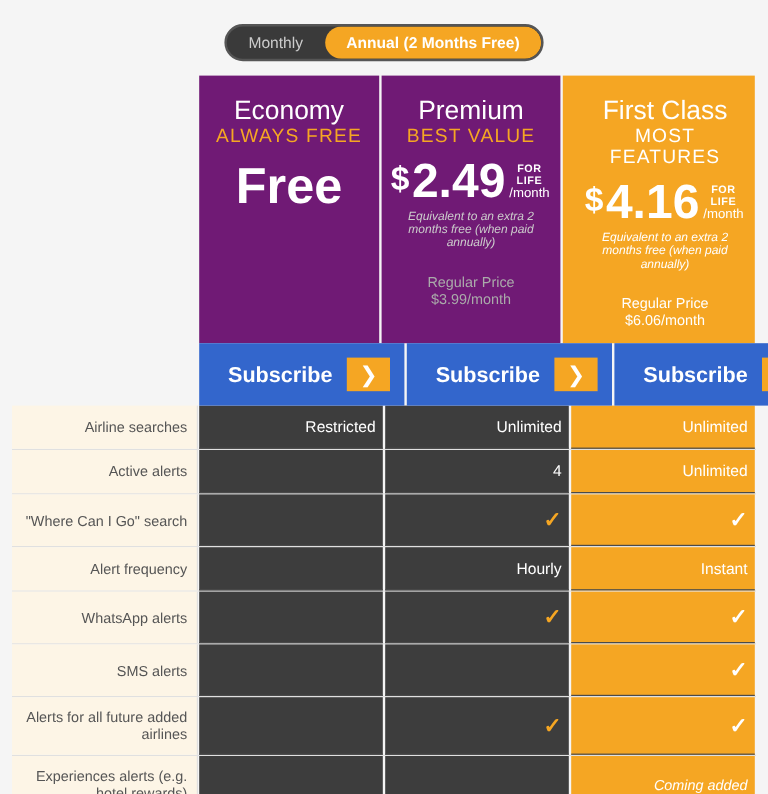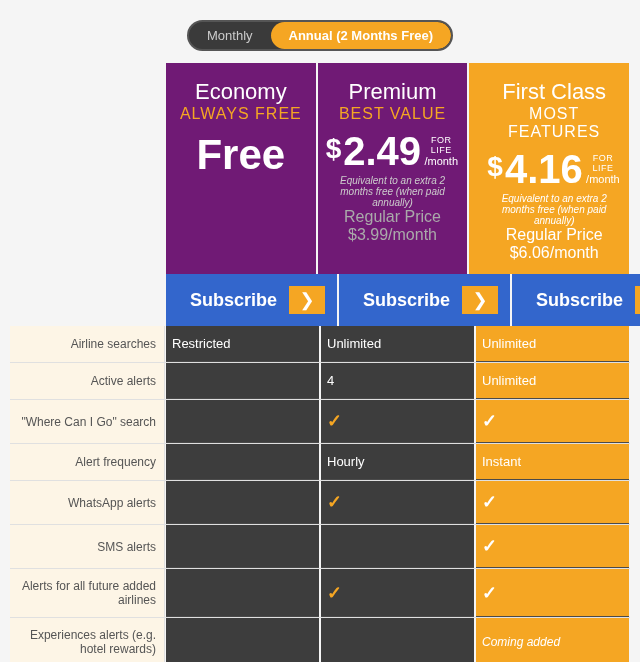--- a/index.html
+++ b/index.html
@@ -110,41 +110,41 @@
     }
     .price-right {
       display: flex;
       flex-direction: column;
       justify-content: flex-start;
       margin-top: 4px;
     }
     .price-for-life {
       font-size: 9px;
       color: #fff;
-      font-weight: normal;
+      font-weight: bold;
       text-transform: uppercase;
       letter-spacing: 0.5px;
     }
     .price-per-month {
       font-size: 11px;
       color: #fff;
     }
     .price-equiv {
       font-size: 10px;
       color: #ccc;
       margin-top: 4px;
       font-style: italic;
     }
     .plan-col.first-class .price-equiv {
       color: #fff;
     }
     .price-regular {
-      font-size: 16px;
+      font-size: 12px;
       color: #aaa;
-      margin-top: 0;
+      margin-top: 20px;
       text-align: center;
     }
     .plan-col.first-class .price-regular {
       color: #fff;
     }
 
     
     .subscribe-row {
       display: flex;
     }
@@ -216,21 +216,21 @@
     }
     .feature-val {
       flex: 1;
       background: #3d3d3d;
       color: #fff;
       text-align: center;
       padding: 10px 6px;
       font-size: 13px;
       display: flex;
       align-items: center;
-      justify-content: flex-start;
+      justify-content: flex-end;
       margin: 0 1px;
       border-bottom: 1px solid #4a4a4a;
     }
     .feature-val.first-class {
       background: #f5a623;
     }
     .feature-val .checkmark {
       color: #f5a623;
       font-size: 18px;
       font-weight: bold;

